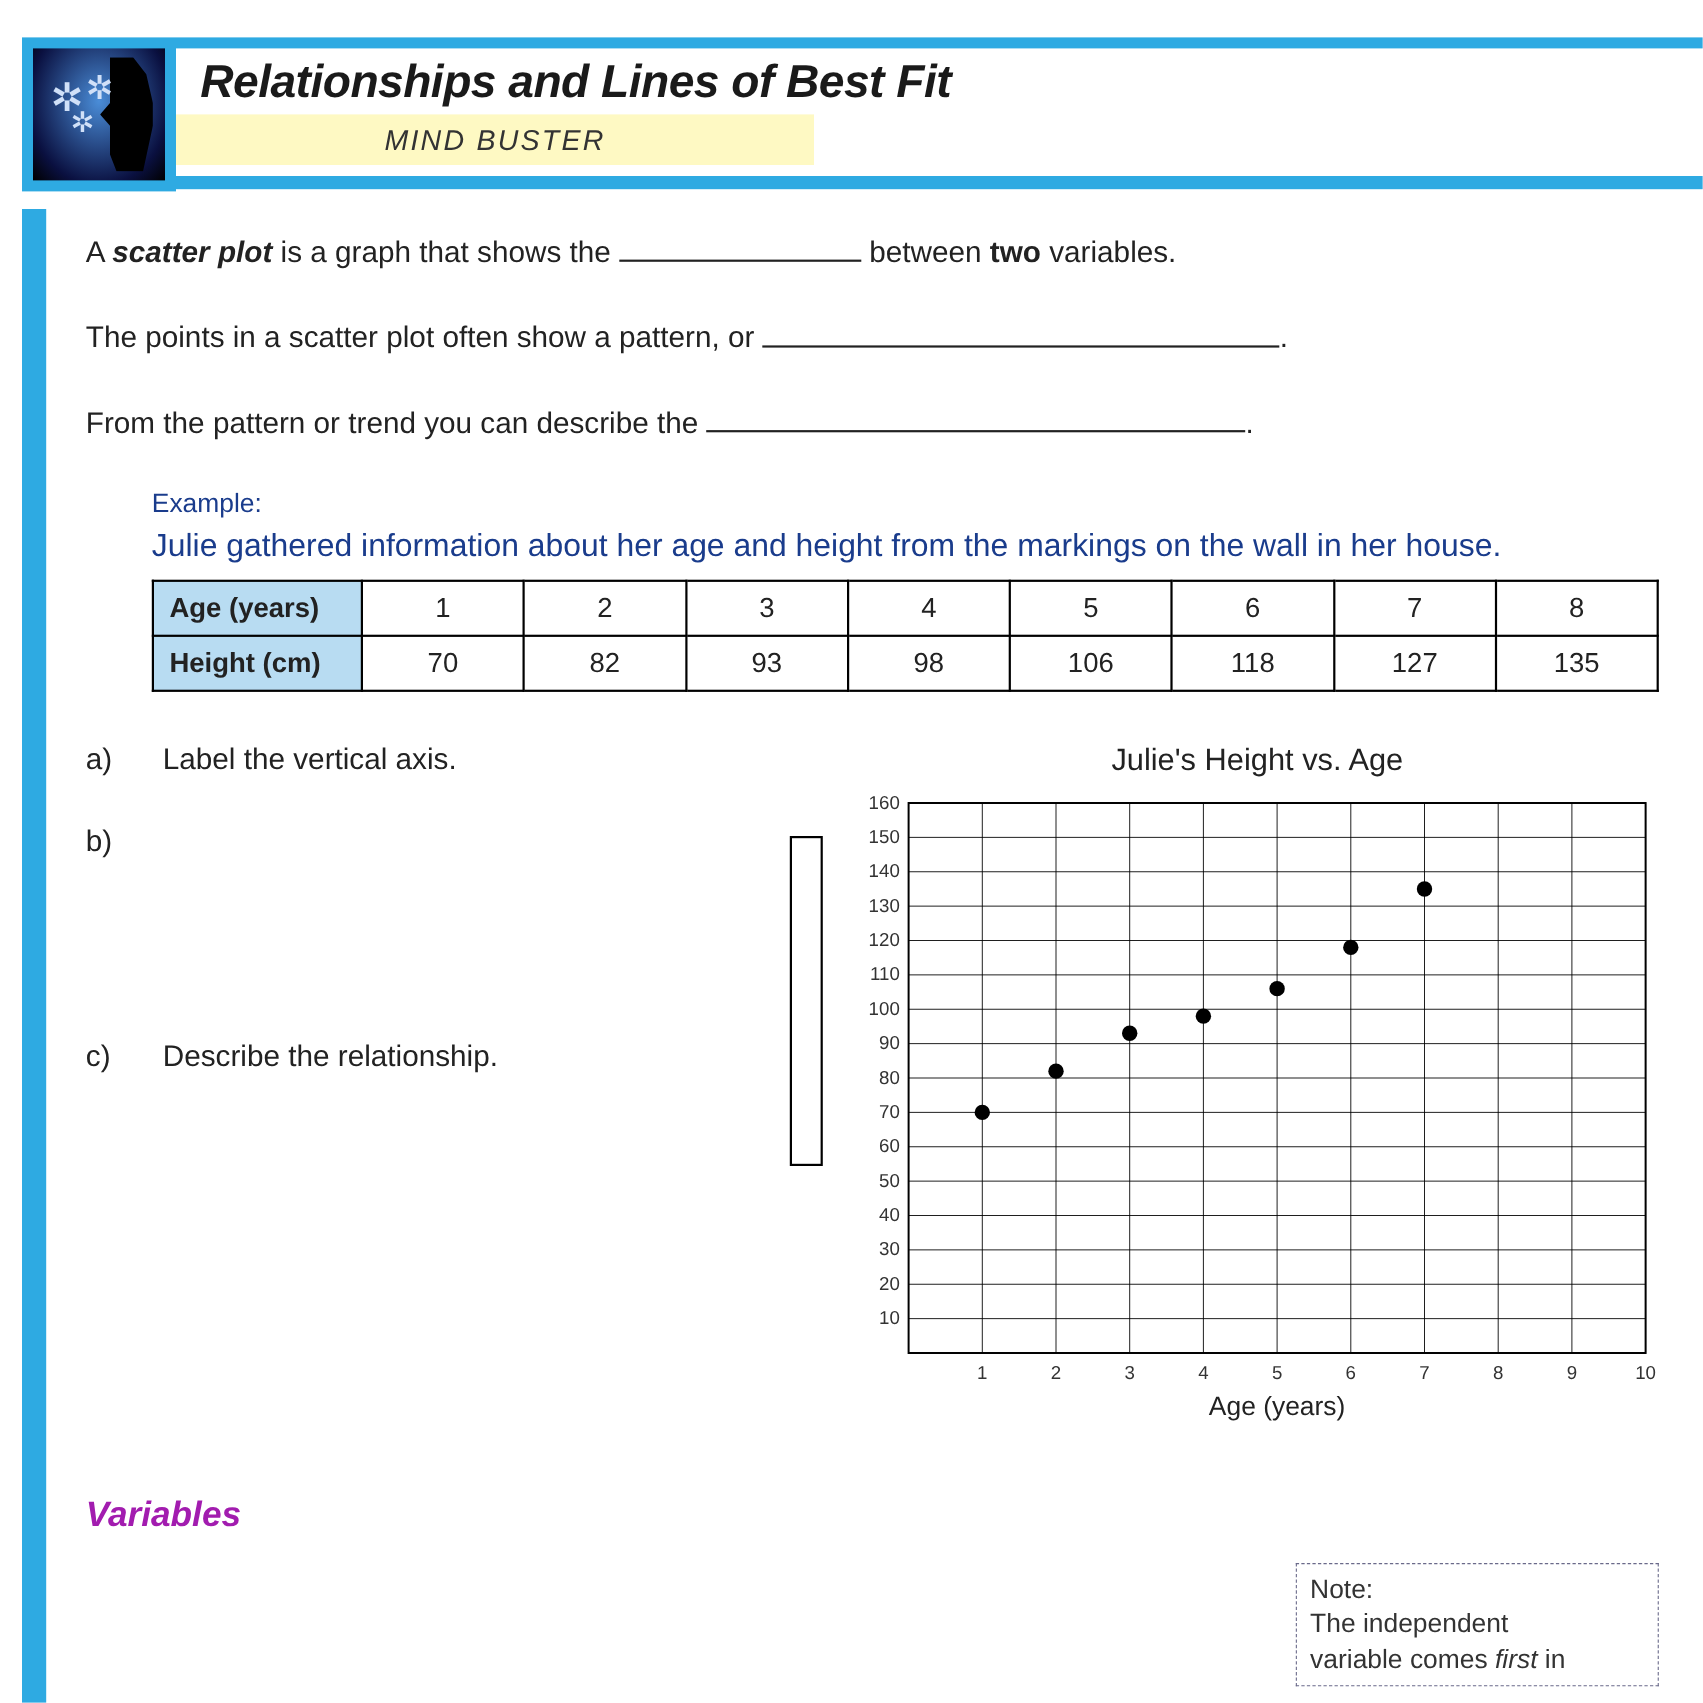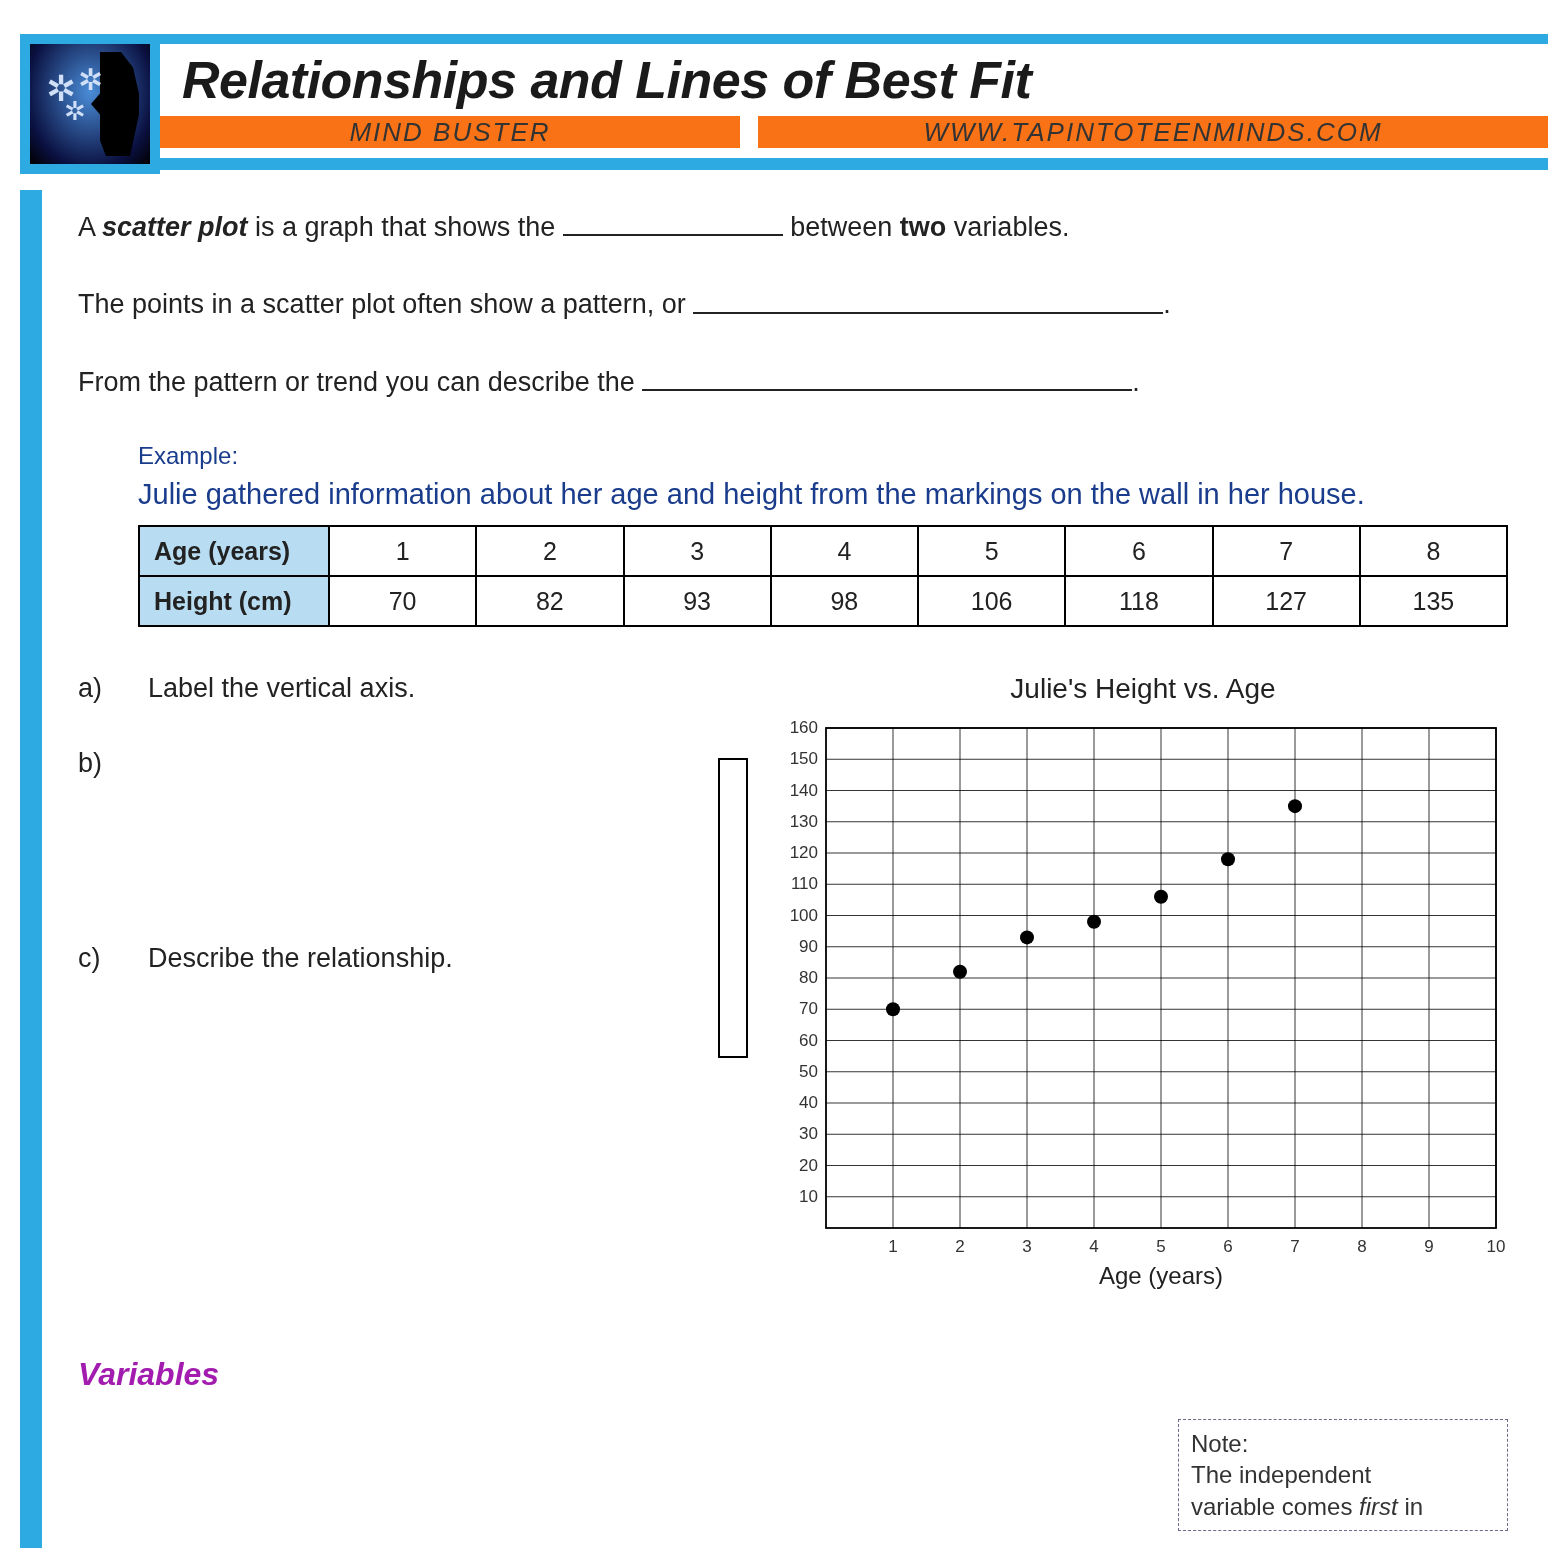--- a/index.html
+++ b/index.html
@@ -1,23 +1,23 @@
 <!DOCTYPE html>
 <html><head>
 <meta charset="utf-8">
 <style>
   * { box-sizing: border-box; margin: 0; padding: 0; }
   body { font-family: Arial, Helvetica, sans-serif; background: #fff; width: 1548px; height: 1548px; overflow: hidden; position: relative; }
 
   .header-wrap { position: relative; padding-top: 34px; }
   .bar-top-thin { height: 10px; background: #2eaae2; margin-left: 160px; margin-right: 0; }
   .title-row { margin-left: 160px; margin-right: 40px; padding: 6px 0 6px 22px; }
-  .title-text { font-size: 52px; font-weight: 700; font-style: italic; color: #1a1a1a; letter-spacing: -0.5px; }
+  .title-text { font-size: 42px; font-weight: 700; font-style: italic; color: #1a1a1a; letter-spacing: -0.5px; }
   .bars-row { display: flex; gap: 18px; margin-left: 160px; margin-right: 0; }
-  .bar-mid { background: #f97316; height: 32px; display: flex; align-items: center; justify-content: center; font-size: 26px; font-style: italic; letter-spacing: 2px; color: #333; }
+  .bar-mid { background: #fef9c3; height: 46px; display: flex; align-items: center; justify-content: center; font-size: 26px; font-style: italic; letter-spacing: 2px; color: #333; }
   .bar-mind { flex: 0 0 580px; }
   .bar-url { flex: 1; }
   .bar-small { background: #2eaae2; height: 12px; margin-top: 10px; margin-left: 160px; }
 
   .logo-box { position: absolute; top: 34px; left: 20px; width: 140px; height: 140px; background: #2eaae2; display: flex; align-items: center; justify-content: center; }
   .logo-inner { width: 120px; height: 120px; background: radial-gradient(ellipse at 50% 40%, #4a8dd8 0%, #0a1040 75%, #000 100%); position: relative; }
   .head-silhouette { position: absolute; right: 8px; top: 8px; width: 60px; height: 104px; background: #000; clip-path: polygon(30% 0,65% 0,85% 15%,95% 40%,95% 60%,80% 100%,40% 100%,30% 85%,30% 60%,15% 50%,30% 40%); }
   .gear { position: absolute; color: #d0e0f8; font-size: 30px; }
   .g1 { top: 24px; left: 16px; font-size: 36px; }
   .g2 { top: 18px; left: 48px; font-size: 30px; }
@@ -71,21 +71,20 @@
       <div class="gear g2">✲</div>
       <div class="gear g3">✲</div>
     </div>
   </div>
   <div class="bar-top-thin"></div>
   <div class="title-row">
     <span class="title-text">Relationships and Lines of Best Fit</span>
   </div>
   <div class="bars-row">
     <div class="bar-mid bar-mind">MIND BUSTER</div>
-    <div class="bar-mid bar-url">WWW.TAPINTOTEENMINDS.COM</div>
   </div>
   <div class="bar-small"></div>
 </div>
 
 <div class="left-stripe"></div>
 
 <div class="content">
 
   <p class="para">
     <span>A </span><span class="bolditalic">scatter plot</span><span> is a graph that shows the </span><span class="blank" style="width:220px"></span><span> between </span><span class="bold">two</span><span> variables.</span>

